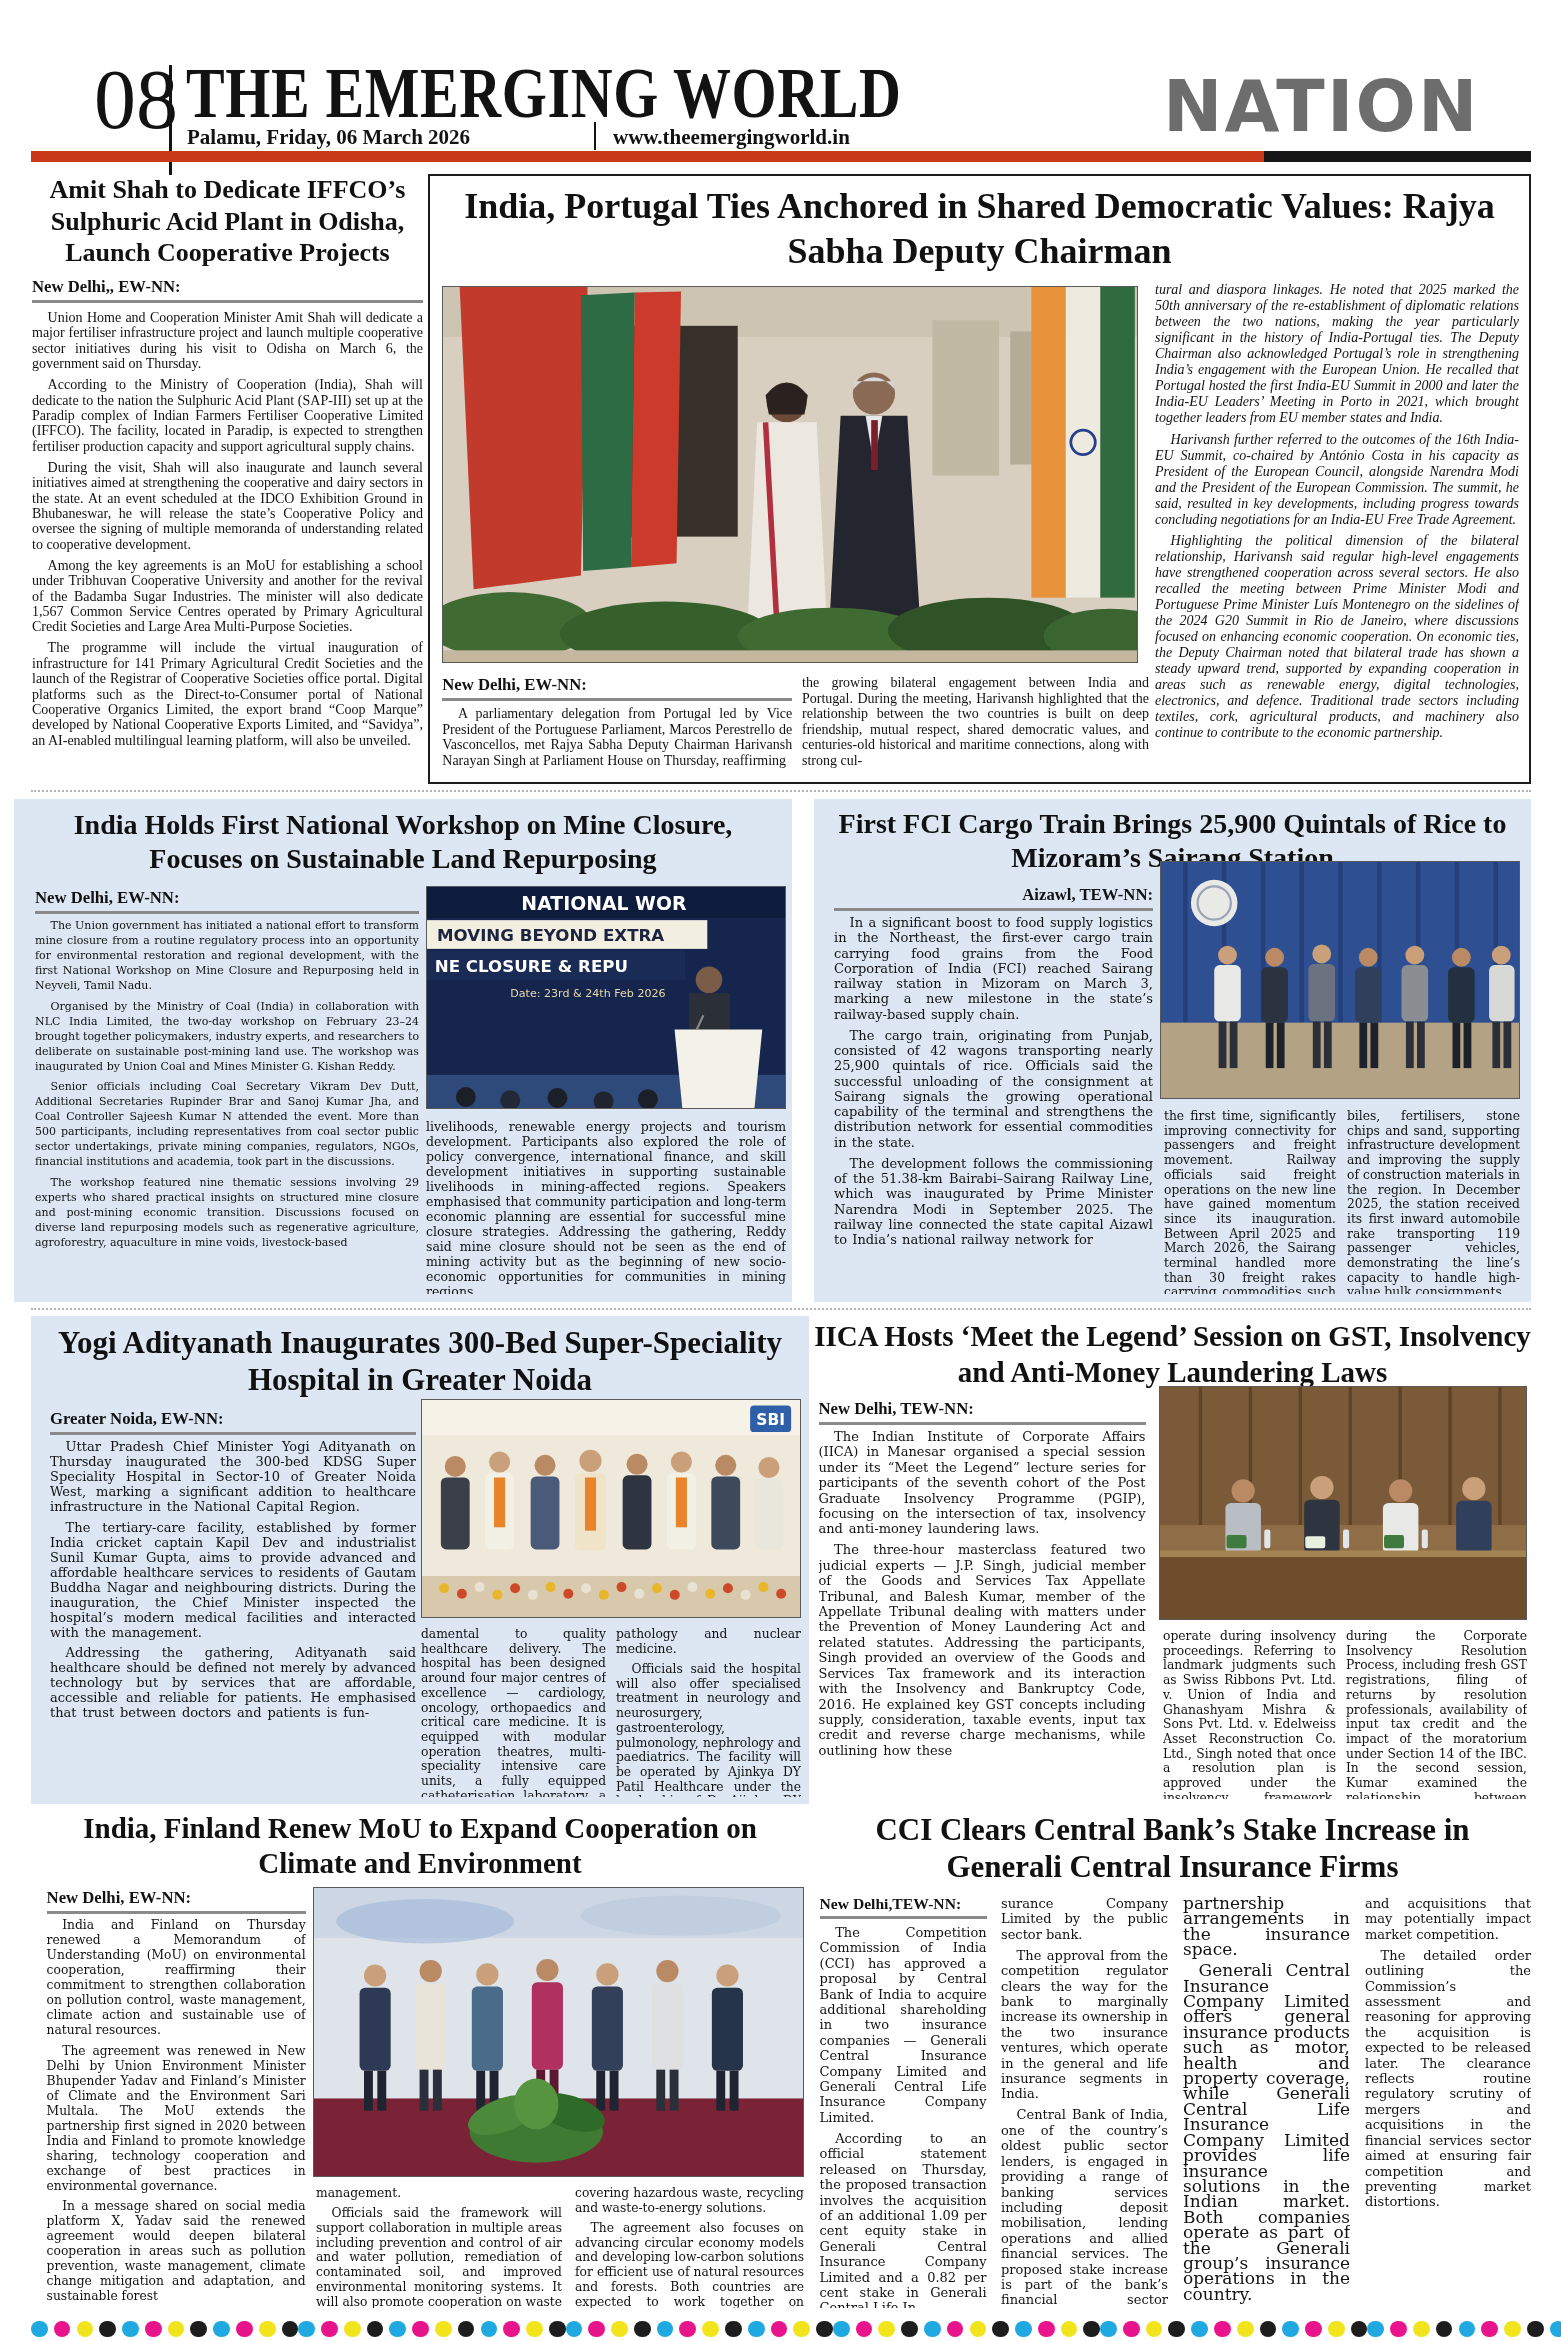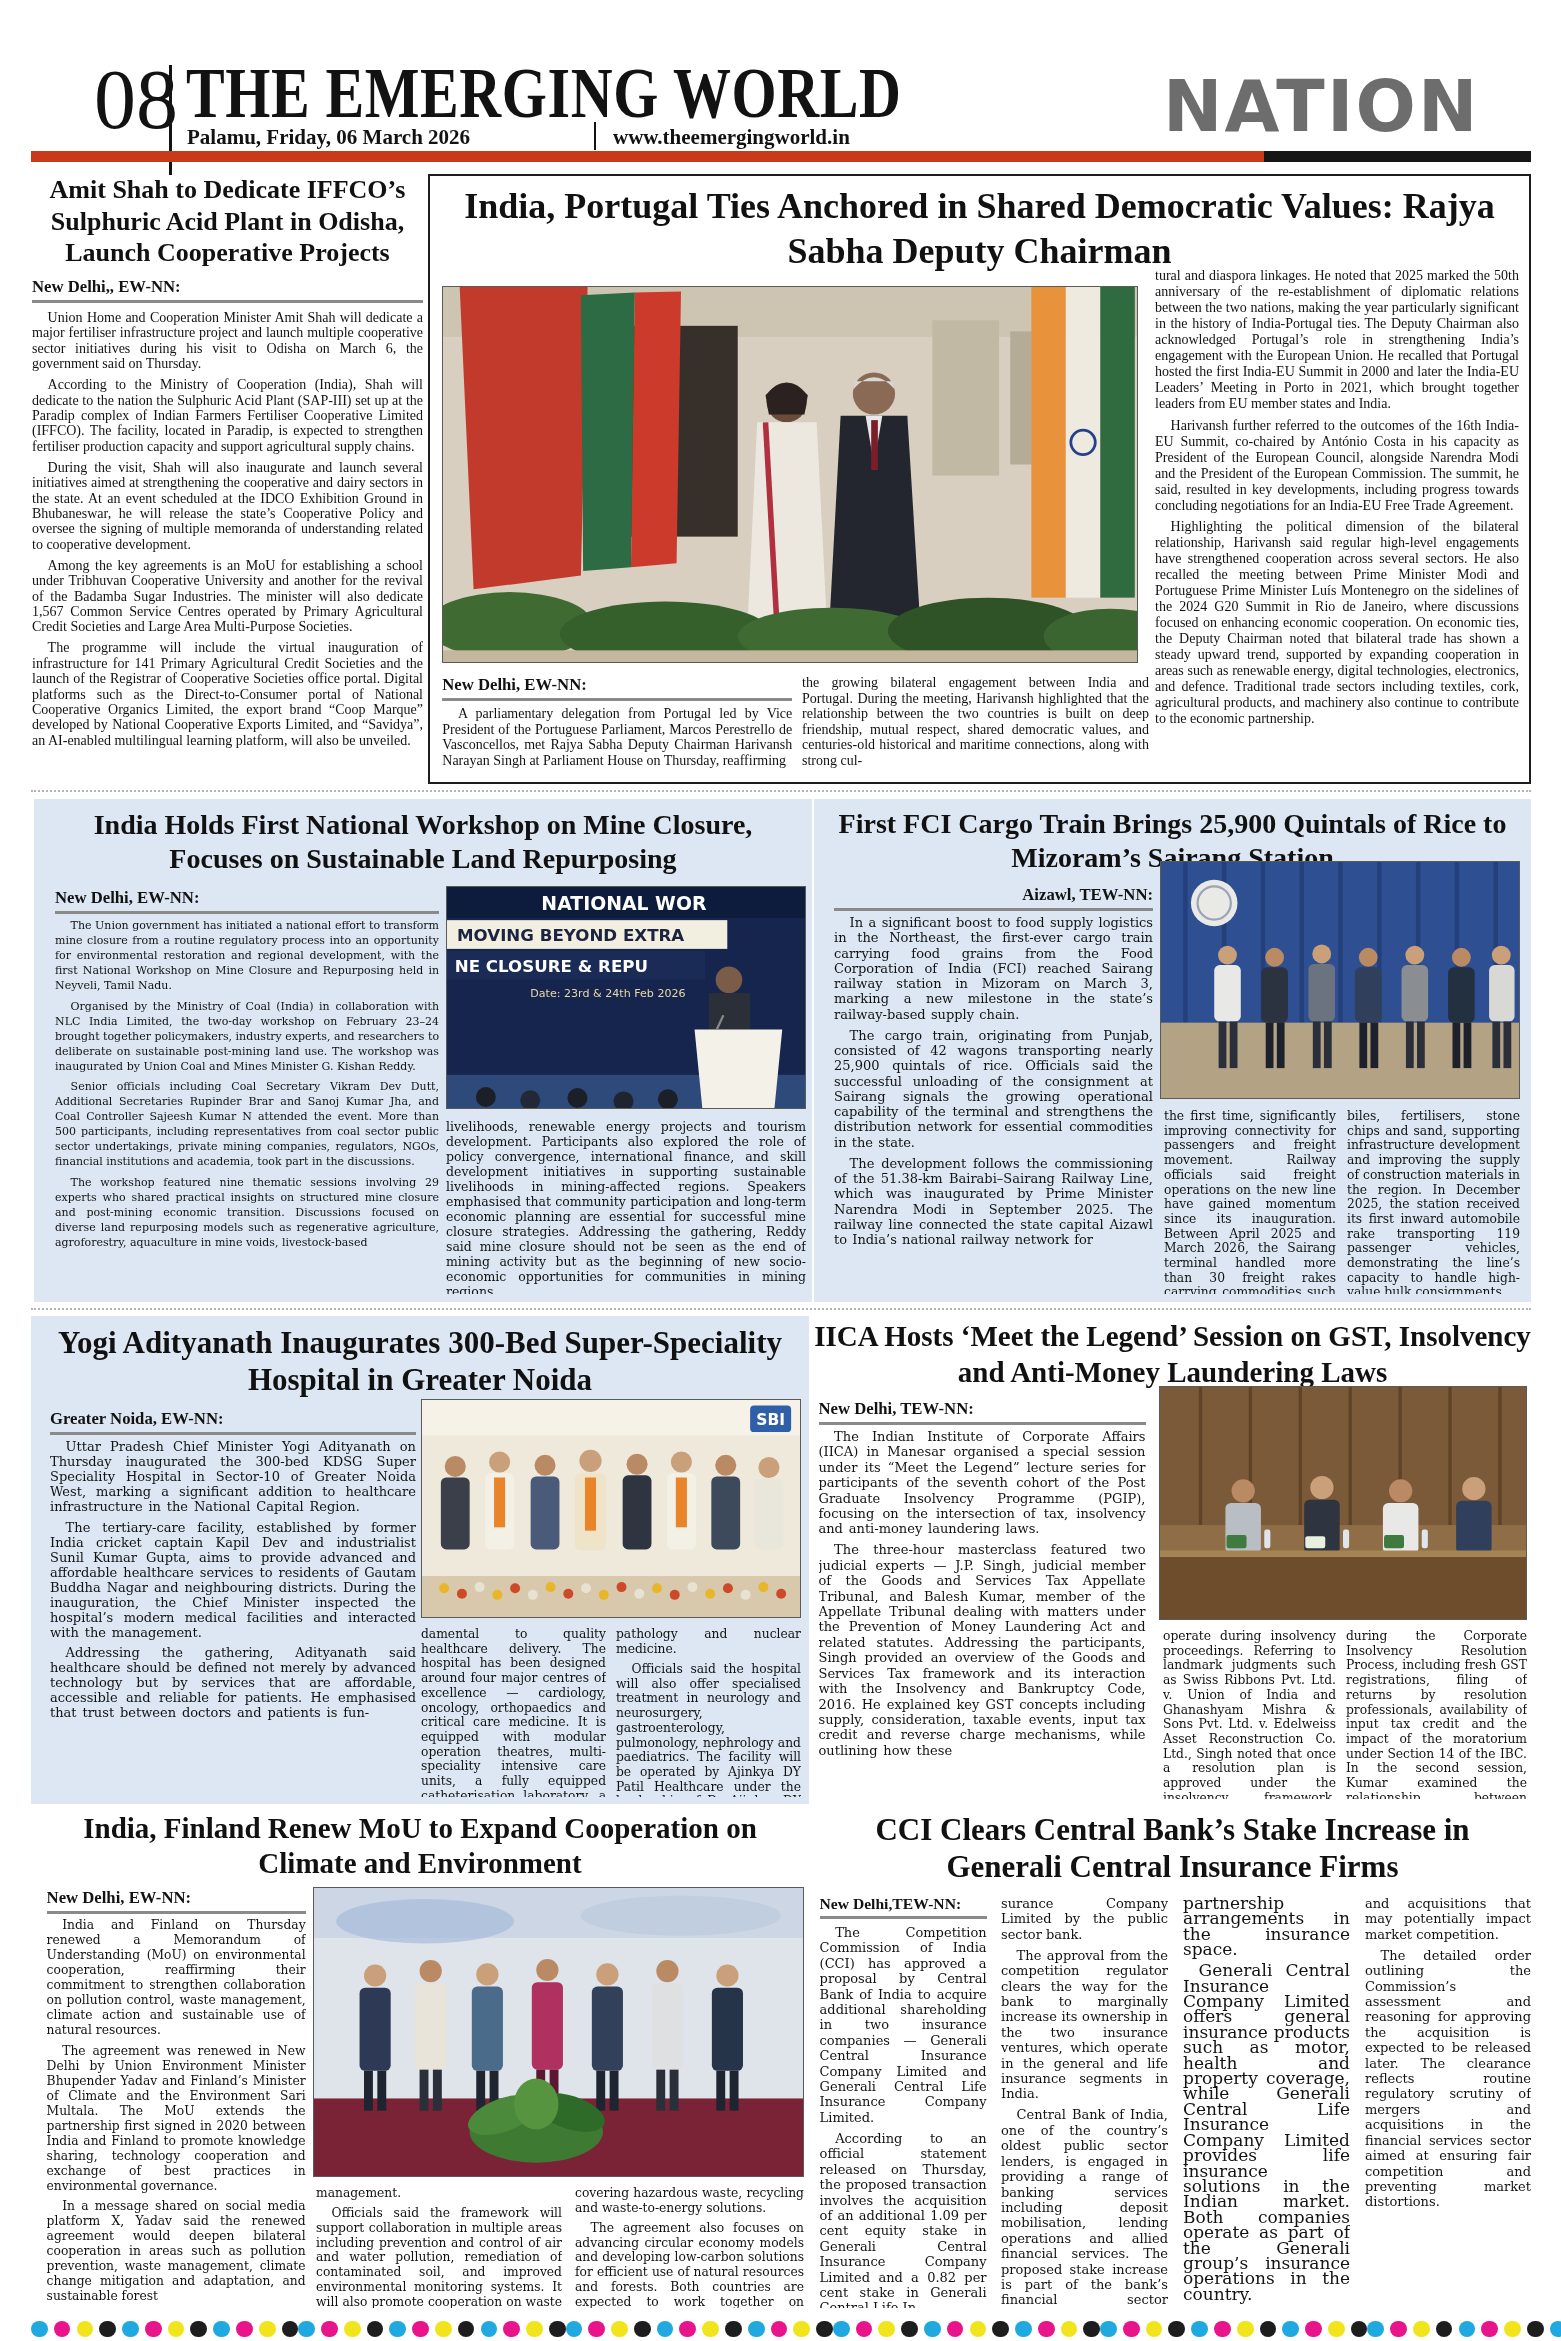--- a/index.html
+++ b/index.html
@@ -40,29 +40,29 @@
   
   #art-iffco { left:32px; top:174px; width:391px; height:610px; overflow:hidden; }
   #iffco-headline { font-size:26px; line-height:1.22; }
   #iffco-dateline { margin-top:7.8px; }
   #iffco-body { margin-top:6.7px; font-size:14px; line-height:15.4px; height:474px; }
 
   
   #art-portugal { left:428px; top:174px; width:1103px; height:610px; border:2.2px solid #1d1d1d; background:#fff; }
   #portugal-headline { position:absolute; left:15.6px; right:15.6px; top:7.8px; font-size:36px; line-height:1.25; }
   #portugal-photo { position:absolute; left:12.3px; top:110px; width:696px; height:377px; }
-  #portugal-col3  { position:absolute; left:725px; top:92px; width:364px; height:494px; font-size:14px; line-height:16px; }
+  #portugal-col3  { position:absolute; left:725px; top:106px; width:364px; height:494px; font-size:14px; line-height:16px;font-style:italic; }
   #portugal-dateline { position:absolute; left:12.3px; top:499px; width:350px; }
   #portugal-col1  { position:absolute; left:12.3px;  top:530px; width:350px; height:71px; font-size:14px; line-height:15.6px; }
   #portugal-col2  { position:absolute; left:372px; top:499px; width:347px; height:103px; font-size:14px; line-height:15.6px; }
 
   #sep1 { left:31px; top:790px; width:1500px; }
 
   
-  #art-mine { left:34px; top:799px; width:778px; height:503px;text-decoration:underline; }
+  #art-mine { left:14px; top:799px; width:778px; height:503px;text-decoration:underline; }
   #mine-headline { position:absolute; left:22px; right:22px; top:9px; font-size:28px; line-height:1.22; }
   #mine-dateline { position:absolute; left:21px; top:89px; width:384px; }
   #mine-col1  { position:absolute; left:21px; top:119px; width:384px; height:375px; font-size:11px; line-height:15px; }
   #mine-photo { position:absolute; left:412px; top:87px; width:360px; height:223px; }
   #mine-col2  { position:absolute; left:412px; top:320px; width:360px; height:175px; font-size:12.5px; line-height:15px; }
 
   
   #art-fci { left:814px; top:799px; width:717px; height:503px;padding-left:30px; }
   #fci-headline { position:absolute; left:14.5px; right:14.5px; top:7.8px; font-size:28px; line-height:1.22; }
   #fci-dateline { position:absolute; left:20px; top:86px; width:319px;text-align:right; }

